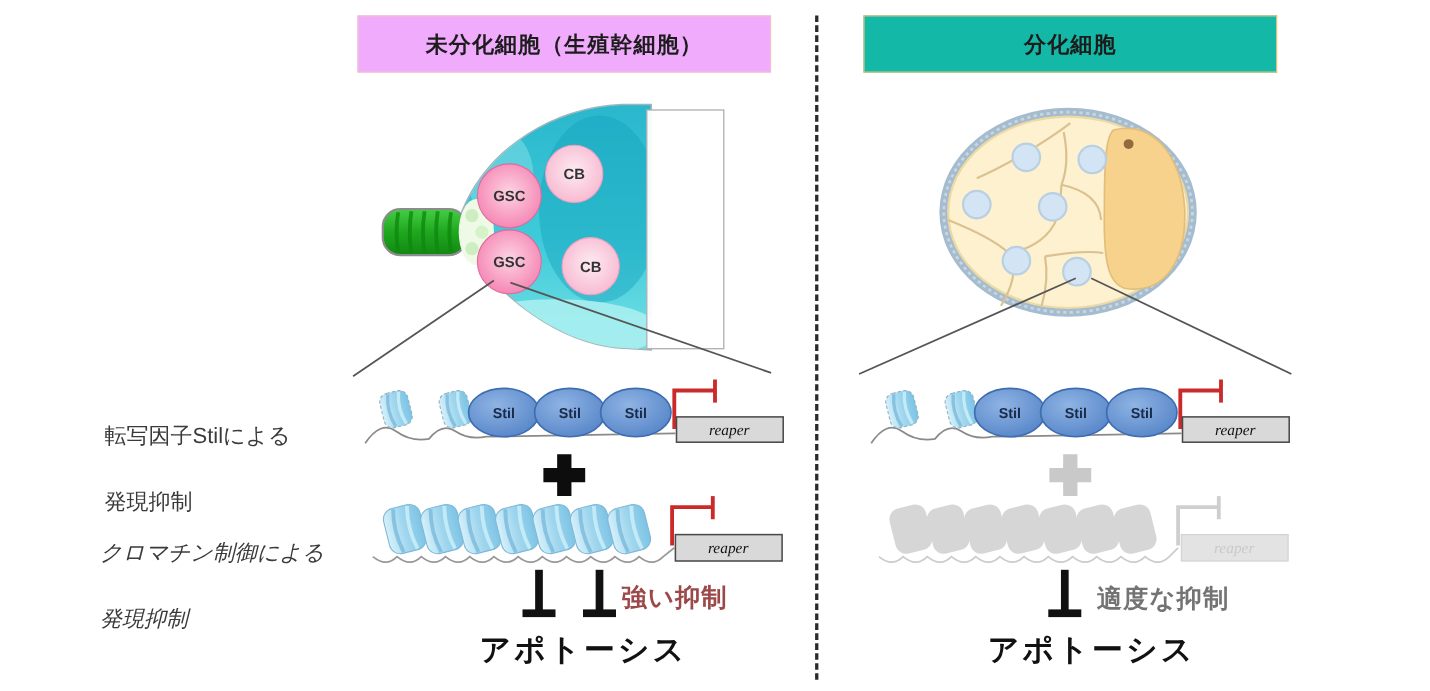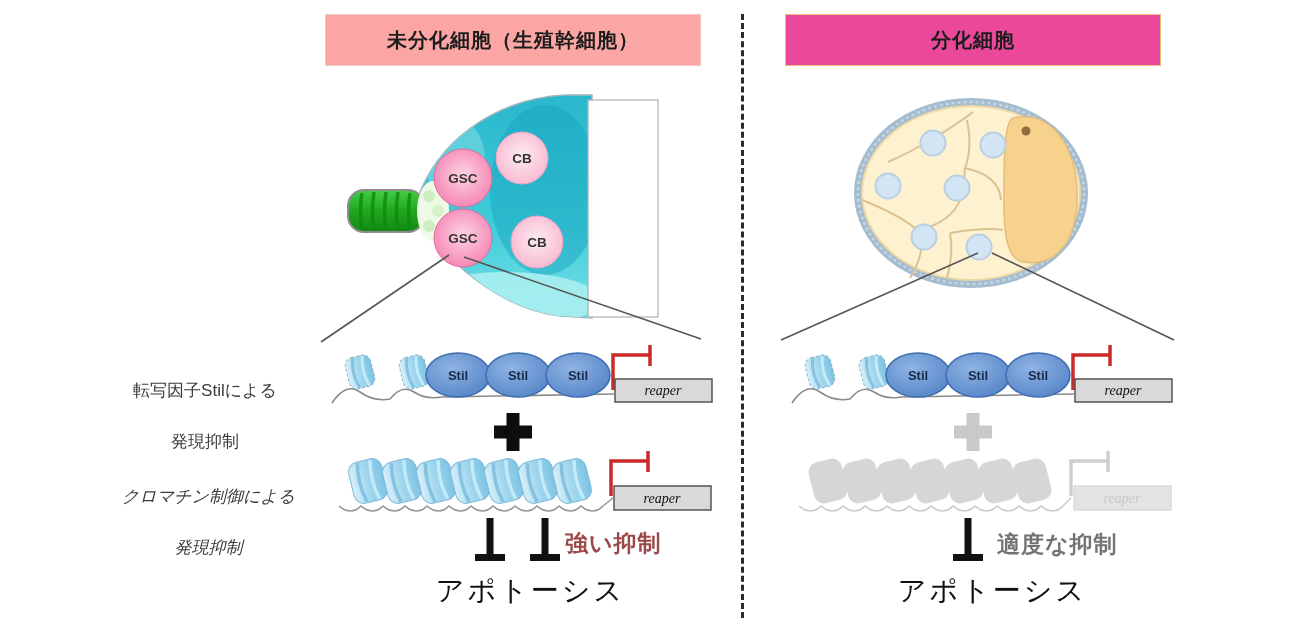--- a/index.html
+++ b/index.html
@@ -2,29 +2,29 @@
 <html><head>
 <meta charset="utf-8">
 <style>
   html,body{margin:0;padding:0;background:#ffffff;}
   #stage{position:relative;width:1300px;height:628px;background:#ffffff;overflow:hidden;
          font-family:"Liberation Sans","DejaVu Sans",sans-serif;}
   #diagram-svg{position:absolute;left:0;top:0;z-index:1;}
   .overlay{position:absolute;z-index:2;}
   .panel-header{display:flex;align-items:center;justify-content:center;
                 font-size:20px;font-weight:bold;color:#1c1c1c;letter-spacing:1px;}
-  .header-left{left:325px;top:14px;width:374px;height:50px;background:#fca5a5;border:1px solid #edc6c6;}
-  .header-right{left:785px;top:14px;width:374px;height:50px;background:#ec4899;border:1px solid #e6c078;}
-  .side-label{font-size:17px;line-height:1.5;color:#3a3a3a;text-align:center;white-space:pre-line;}
+  .header-left{left:325px;top:14px;width:374px;height:50px;background:#f0abfc;border:1px solid #edc6c6;}
+  .header-right{left:785px;top:14px;width:374px;height:50px;background:#14b8a6;border:1px solid #e6c078;}
+  .side-label{font-size:20px;line-height:1.5;color:#3a3a3a;text-align:left;white-space:pre-line;}
   .label-tf{left:95px;top:352px;width:220px;}
   .label-chrom{left:91px;top:458px;width:235px;font-style:italic;}
   .note{font-size:23px;font-weight:600;letter-spacing:1px;}
   .note-strong{left:565px;top:528px;color:#9c4848;}
   .note-moderate{left:997px;top:529px;color:#737373;}
-  .outcome{font-size:28px;font-weight:normal;color:#111;text-align:center;letter-spacing:3px;}
+  .outcome{font-size:28px;font-weight:bold;color:#111;text-align:center;letter-spacing:3px;}
   .outcome-left{left:418px;top:572px;width:225px;}
   .outcome-right{left:880px;top:572px;width:225px;}
   .divider{left:741px;top:14px;height:604px;width:0;border-left:3px dashed #2a2a2a;}
 </style>
 </head>
 <body>
 
 <div id="stage">
 
   <svg id="diagram-svg" width="1300" height="628" viewBox="0 0 1300 628">

